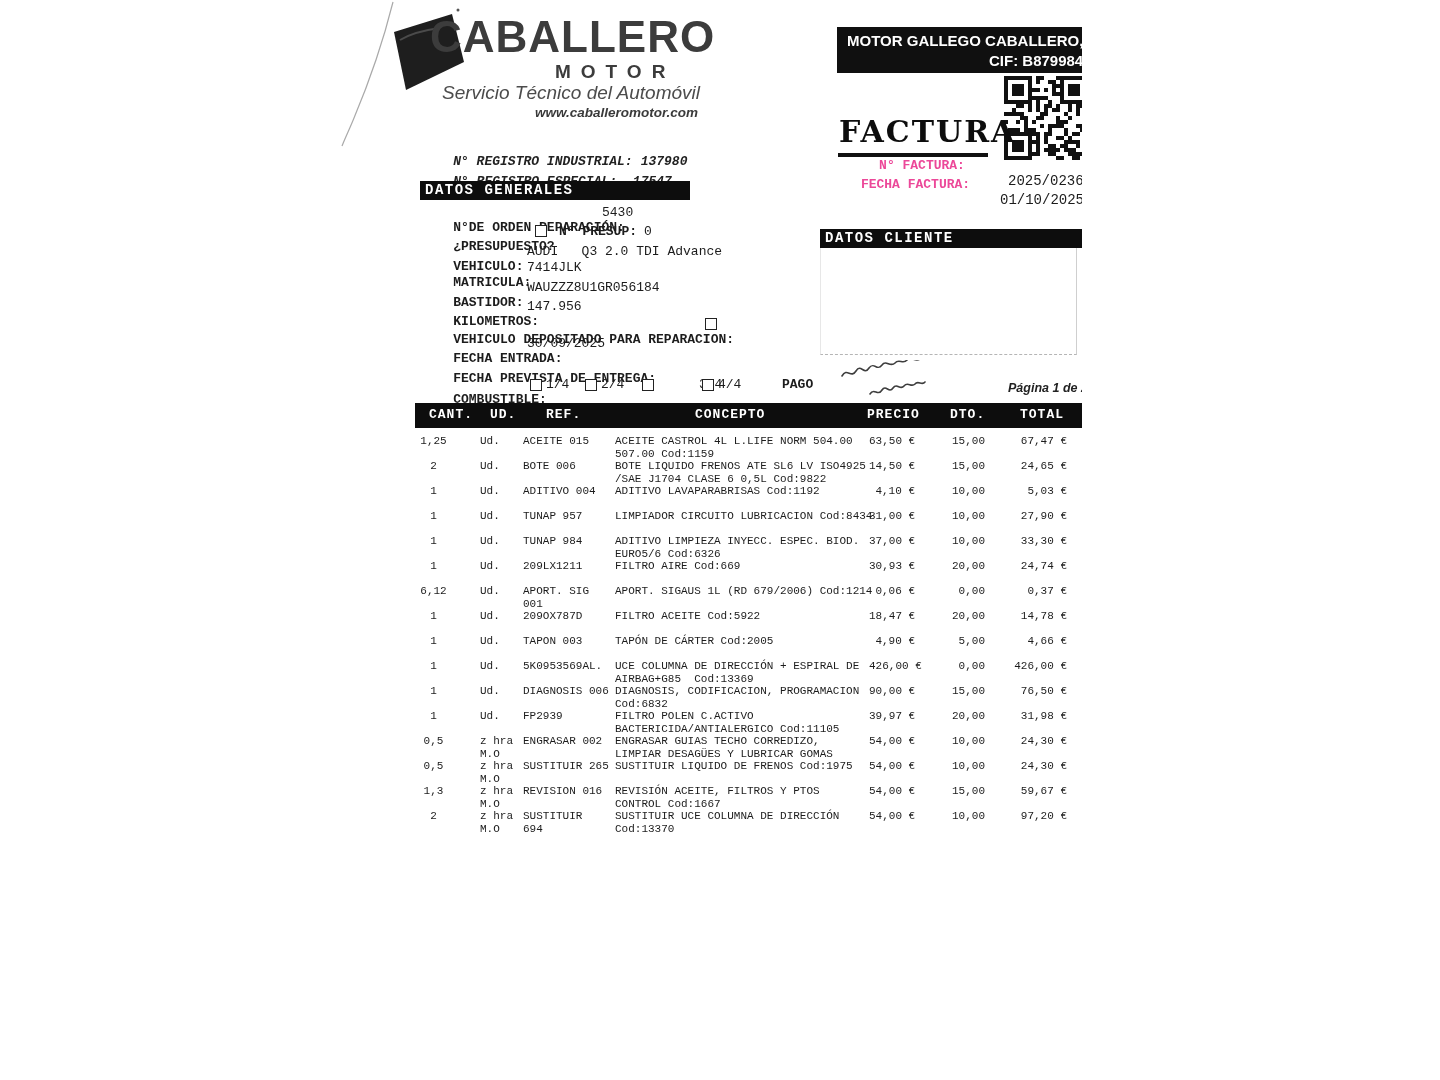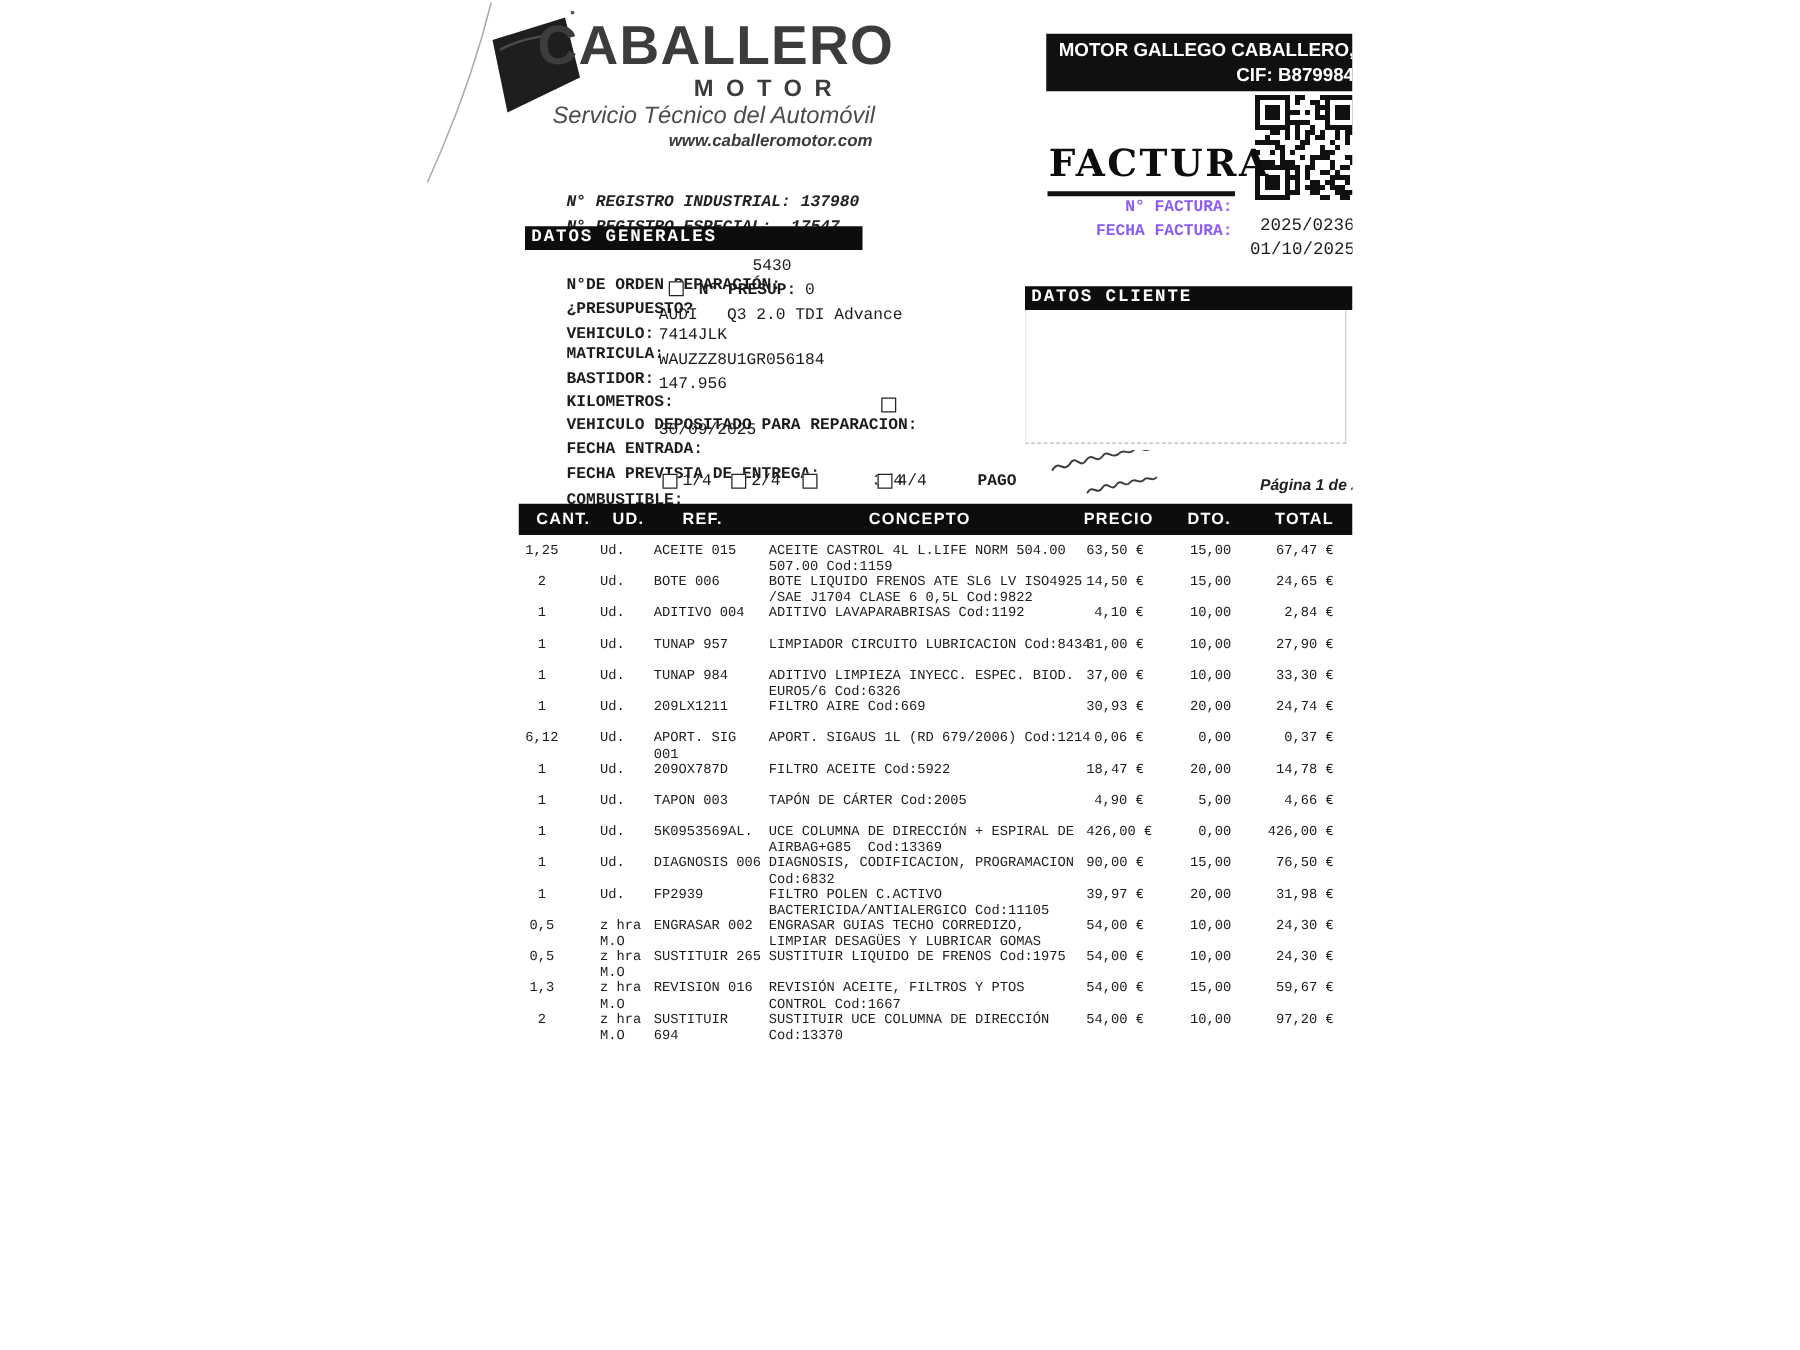--- a/index.html
+++ b/index.html
@@ -16,36 +16,36 @@
   .brand-tag{font-size:19px;font-style:italic;color:#4c4c4c;}
   .brand-web{font-size:13.5px;font-style:italic;font-weight:bold;color:#3a3a3a;}
   
   .cobox{background:#101010;}
   .cobox span{position:absolute;color:#fff;font-weight:bold;font-size:15px;white-space:nowrap;}
   
   .fact-title{font-family:"DejaVu Serif","Liberation Serif",serif;font-weight:bold;font-size:30px;
               letter-spacing:2px;color:#0d0d0d;}
   .fact-bar{background:#111;}
   .flabel{font-family:"Liberation Mono","DejaVu Sans Mono",monospace;font-weight:bold;font-size:13px;
-          color:#8b5cf6;text-align:right;white-space:pre;}
+          color:#ec4899;text-align:center;white-space:pre;}
   .fvalue{font-family:"Liberation Mono","DejaVu Sans Mono",monospace;font-size:14px;color:#1c1c1c;white-space:pre;margin-top:16px;}
   
   .reg{font-family:"Liberation Mono","DejaVu Sans Mono",monospace;font-style:italic;font-weight:bold;
        font-size:13px;color:#222;white-space:pre;}
   .reg .val{margin-left:8px;}
   
   .line{position:absolute;font-family:"Liberation Mono","DejaVu Sans Mono",monospace;font-size:13px;
         color:#1c1c1c;white-space:pre;width:640px;height:16px;}
   .line .lab{font-weight:bold;}
   .line .pos{position:absolute;top:0;}
   .fuel{position:absolute;top:0;display:flex;align-items:center;gap:4px;}
   .pagina{font-size:12.5px;font-weight:bold;font-style:italic;color:#222;white-space:pre;}
   
   .thead{background:#0d0d0d;}
-  .thead span{position:absolute;top:4px;color:#fff;font-family:Liberation Sans, sans-serif;
+  .thead span{position:absolute;top:4px;color:#fff;font-family:Liberation Mono, monospace;
               font-weight:bold;font-size:13px;letter-spacing:1px;white-space:pre;}
   .trow{display:grid;grid-template-columns:37px 58px 105px 254px 54px 70px 89px;}
   .tcell{font-family:"Liberation Mono","DejaVu Sans Mono",monospace;font-size:11px;line-height:13px;
          color:#1c1c1c;white-space:pre;}
   .c-cant{text-align:center;}
   .c-ud{padding-left:28px;box-sizing:border-box;}
   .c-ref{padding-left:13px;box-sizing:border-box;}
   .c-pre,.c-dto{text-align:right;padding-right:8px;box-sizing:border-box;}
   .c-tot{text-align:right;padding-right:15px;box-sizing:border-box;}
   .client-box{border-left:1px solid #e7e7e7;border-right:1px solid #cfcfcf;border-bottom:1px dashed #b5b5b5;
@@ -329,21 +329,21 @@
           <div class="tcell c-dto">15,00</div>
           <div class="tcell c-tot">24,65 €</div>
         </div>
         <div class="trow" style="margin-bottom: 12px;">
           <div class="tcell c-cant">1</div>
           <div class="tcell c-ud">Ud.</div>
           <div class="tcell c-ref">ADITIVO 004</div>
           <div class="tcell c-con">ADITIVO LAVAPARABRISAS Cod:1192</div>
           <div class="tcell c-pre">4,10 €</div>
           <div class="tcell c-dto">10,00</div>
-          <div class="tcell c-tot">2,84 €</div>
+          <div class="tcell c-tot">5,03 €</div>
         </div>
         <div class="trow" style="margin-bottom: 12px;">
           <div class="tcell c-cant">1</div>
           <div class="tcell c-ud">Ud.</div>
           <div class="tcell c-ref">TUNAP 957</div>
           <div class="tcell c-con">LIMPIADOR CIRCUITO LUBRICACION Cod:8434</div>
           <div class="tcell c-pre">31,00 €</div>
           <div class="tcell c-dto">10,00</div>
           <div class="tcell c-tot">27,90 €</div>
         </div>

